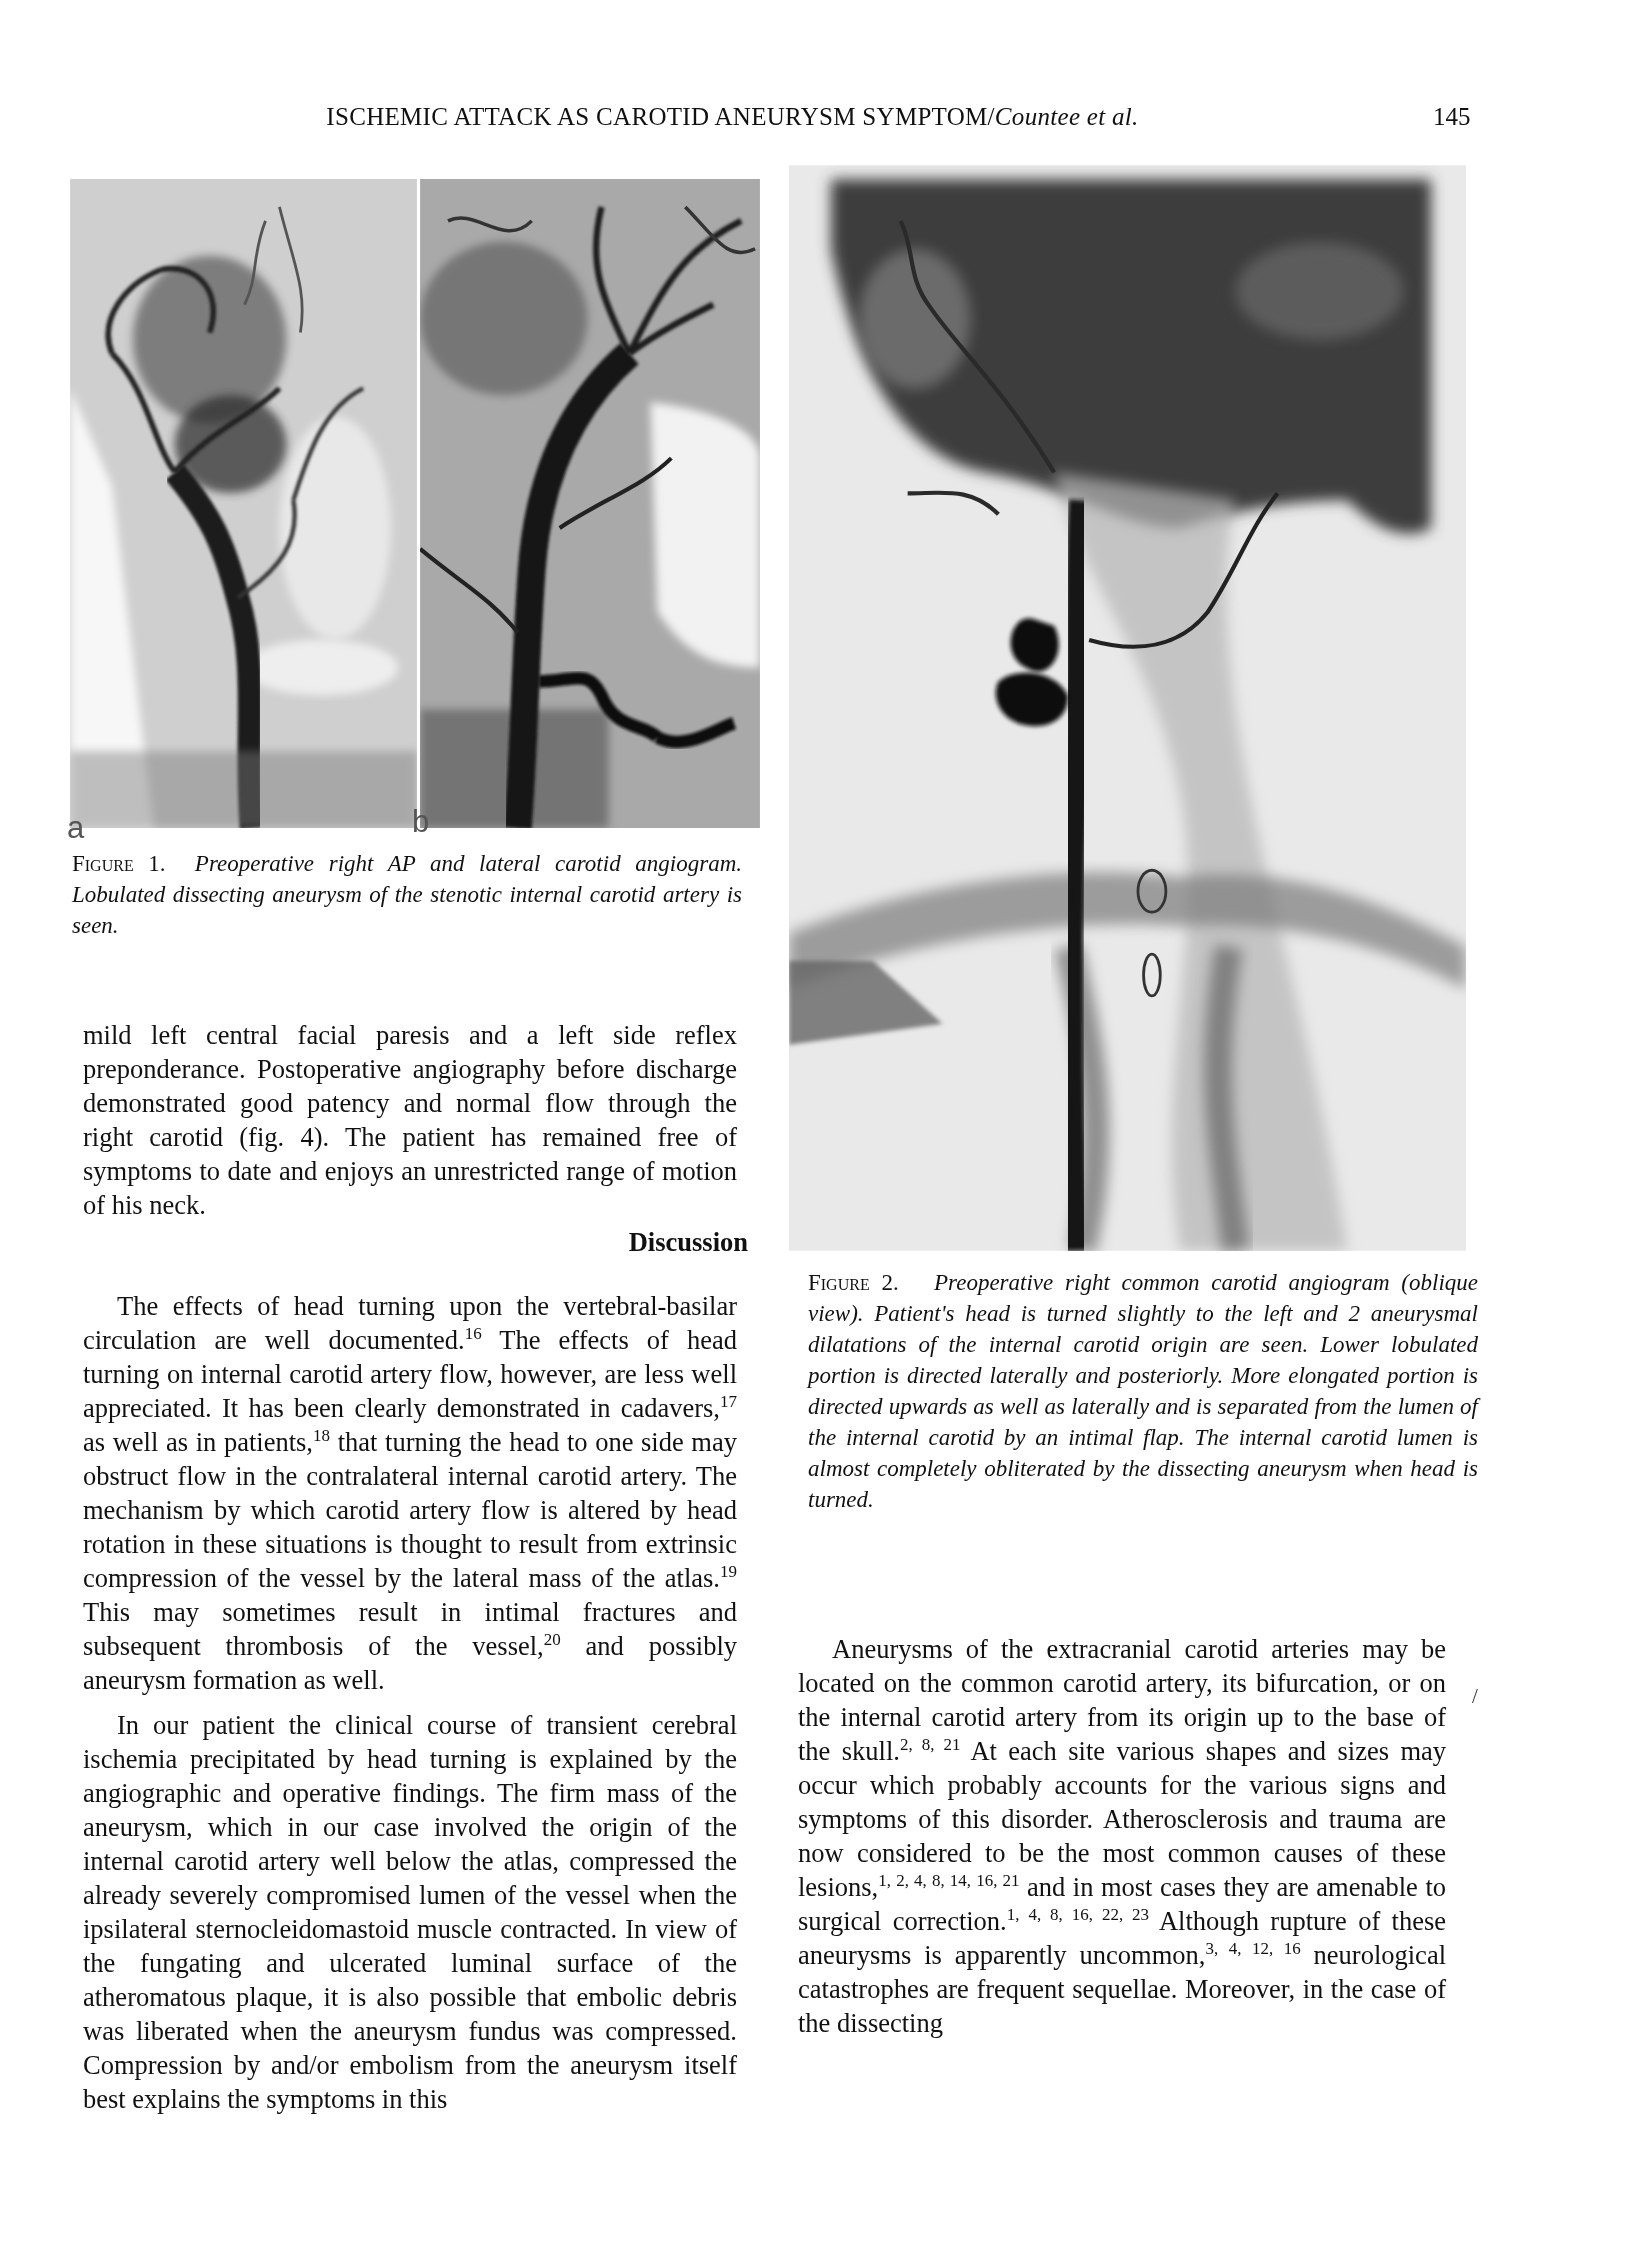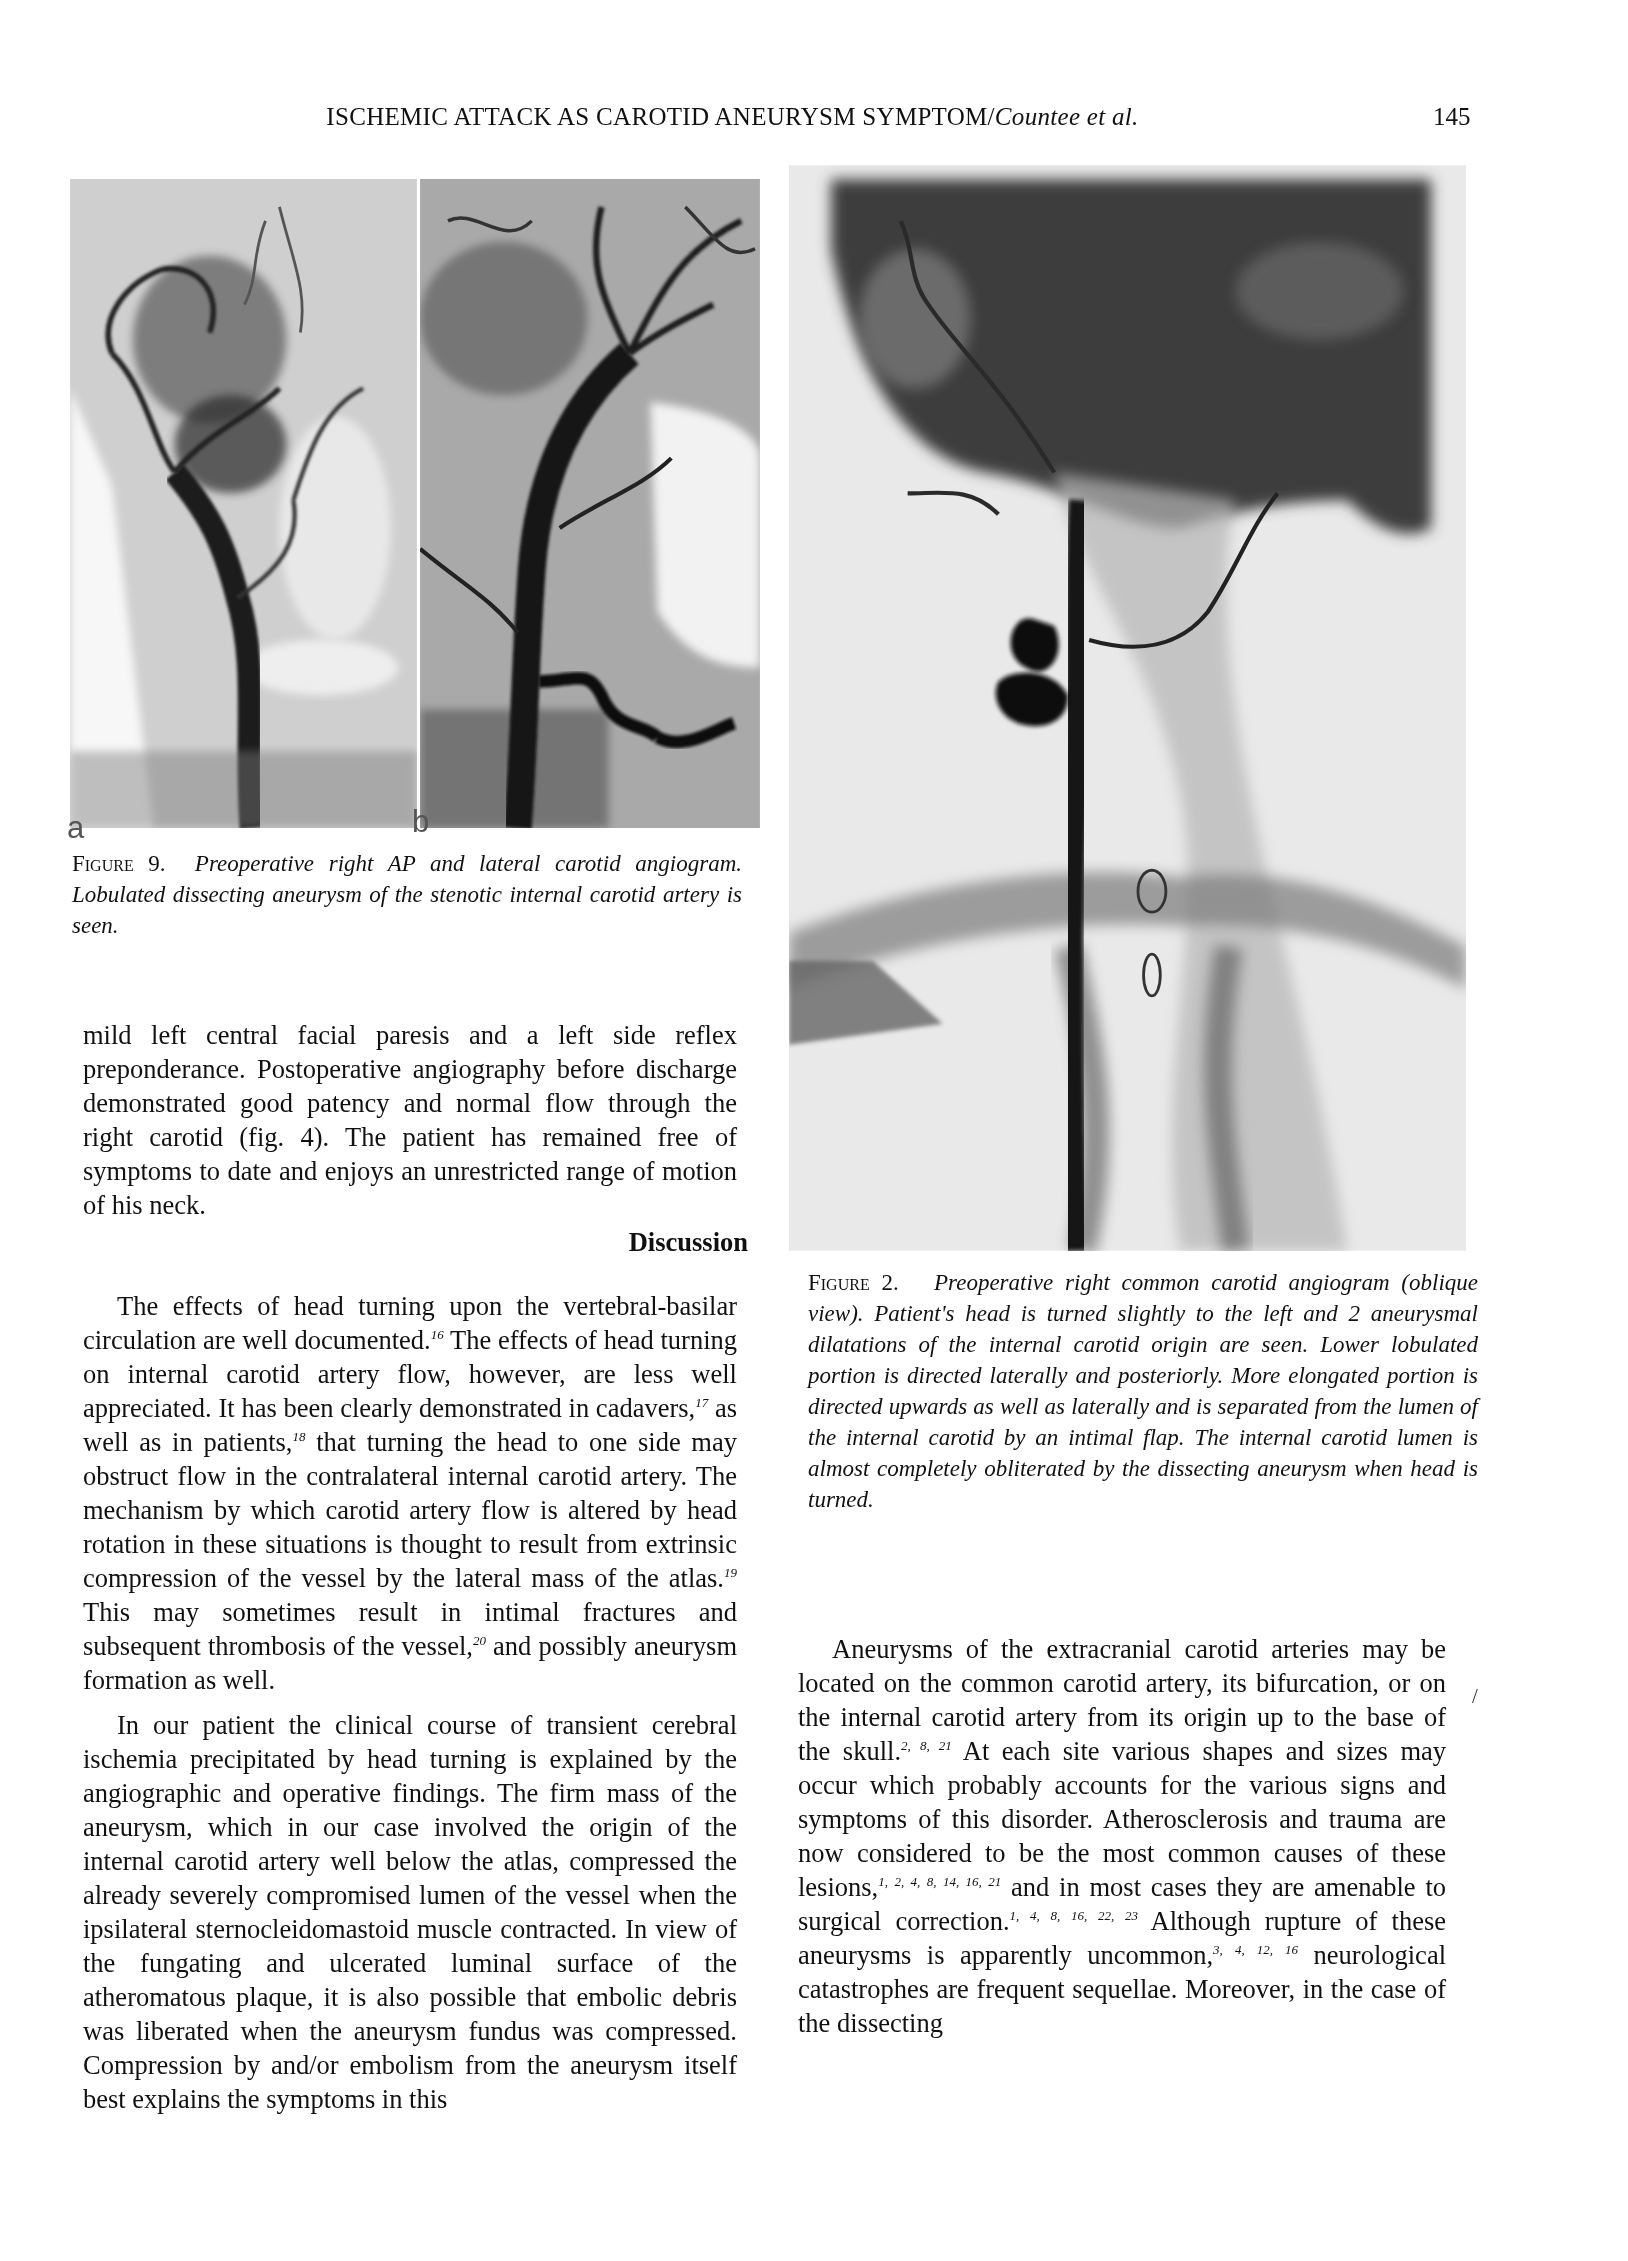--- a/index.html
+++ b/index.html
@@ -41,21 +41,21 @@
   .col { position: absolute; font-size: 26.5px; line-height: 34px; text-align: justify; }
   .col p { margin: 11px; }
   .col .indent { text-indent: 34px; }
   .col-left-top { left: 72px; top: 1007px; width: 676px; }
   .col-left-bottom { left: 72px; top: 1278px; width: 676px; }
   .section-heading {
     position: absolute; left: 72px; top: 1227px; width: 676px; text-align: right;
     font-weight: bold; font-size: 26.5px;
   }
   .col-right { left: 787px; top: 1621px; width: 670px; }
-  sup { font-size: 13px; line-height: 0; vertical-align: 9.8px; font-style: italic; }
+  sup { font-size: 17px; line-height: 0; vertical-align: 9.8px; }
   .stray-mark { position: absolute; left: 1472px; top: 1684px; font-size: 21px; color: #333; }
 </style>
 </head>
 <body>
 
 <div class="running-head">
   <span>ISCHEMIC ATTACK AS CAROTID ANEURYSM SYMPTOM/</span><span class="authors">Countee et al.</span>
 </div>
 <div class="page-number">145</div>
 
@@ -94,21 +94,21 @@
       <path d="M170,720 C220,720 240,700 260,740 C280,790 320,780 340,800 M340,800 C380,820 420,790 450,780" stroke="#111" stroke-width="18" fill="none" filter="url(#blur2)"></path>
       <path d="M0,530 C60,580 100,600 140,650 M200,500 C260,460 320,440 360,400" stroke="#222" stroke-width="6" fill="none"></path>
       <path d="M40,60 C80,40 120,100 160,60 M380,40 C420,80 440,120 480,100" stroke="#333" stroke-width="5" fill="none"></path>
     </svg>
   </div>
 </div>
 <div class="panel-label label-a">a</div>
 <div class="panel-label label-b">b</div>
 
 <div class="caption caption1">
-  <span class="fig-label">Figure 9.</span>&nbsp;&nbsp;<span class="cap-text">Preoperative right AP and lateral carotid angiogram. Lobulated dissecting aneurysm of the stenotic internal carotid artery is seen.</span>
+  <span class="fig-label">Figure 1.</span>&nbsp;&nbsp;<span class="cap-text">Preoperative right AP and lateral carotid angiogram. Lobulated dissecting aneurysm of the stenotic internal carotid artery is seen.</span>
 </div>
 
 <div class="fig2">
   <svg width="677" height="1086" viewBox="0 0 970 1555">
     <defs>
       <filter id="blur3">
           <feGaussianBlur stdDeviation="10"></feGaussianBlur>
         </filter>
       <filter id="blur4">
           <feGaussianBlur stdDeviation="3"></feGaussianBlur>

